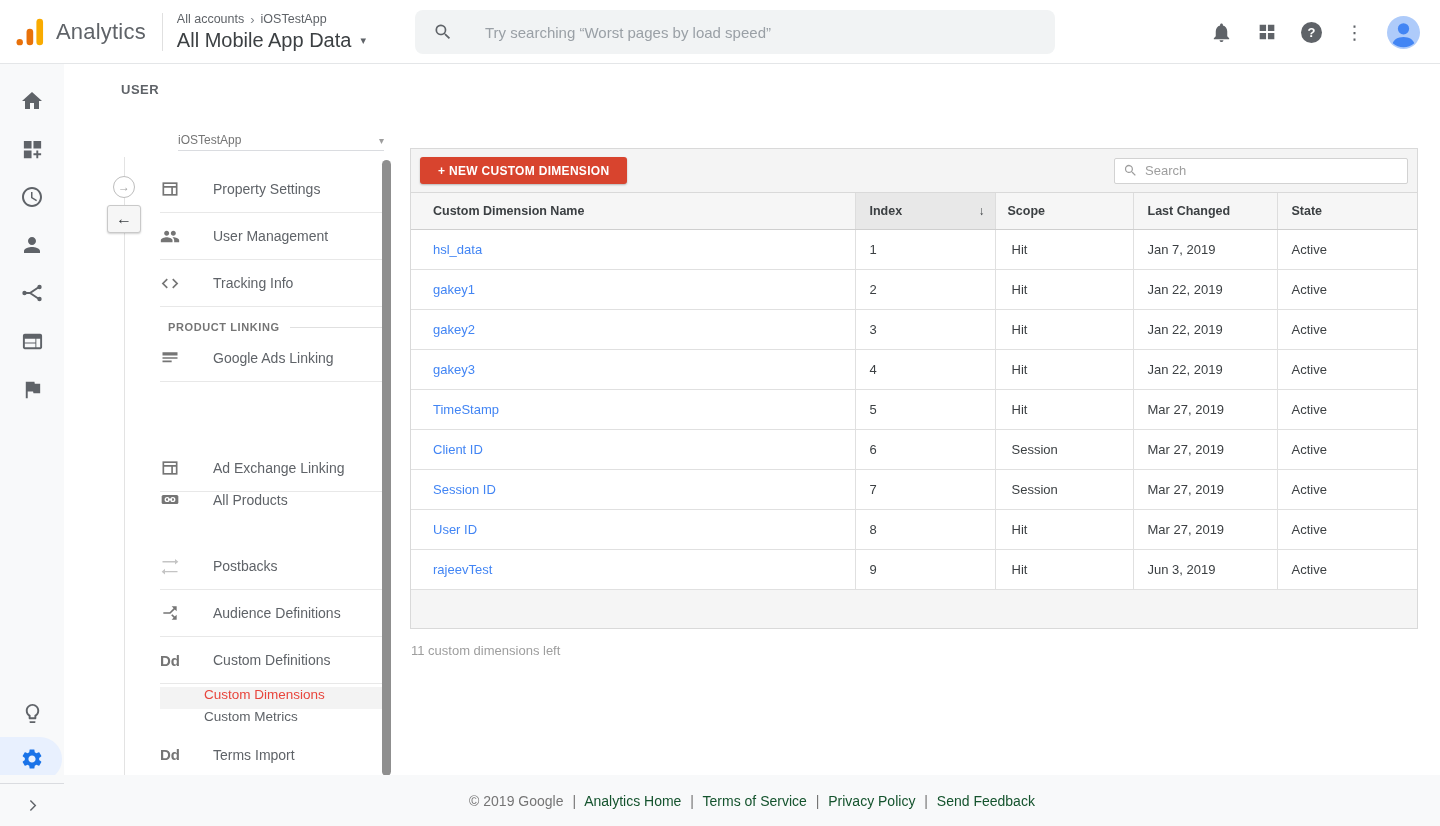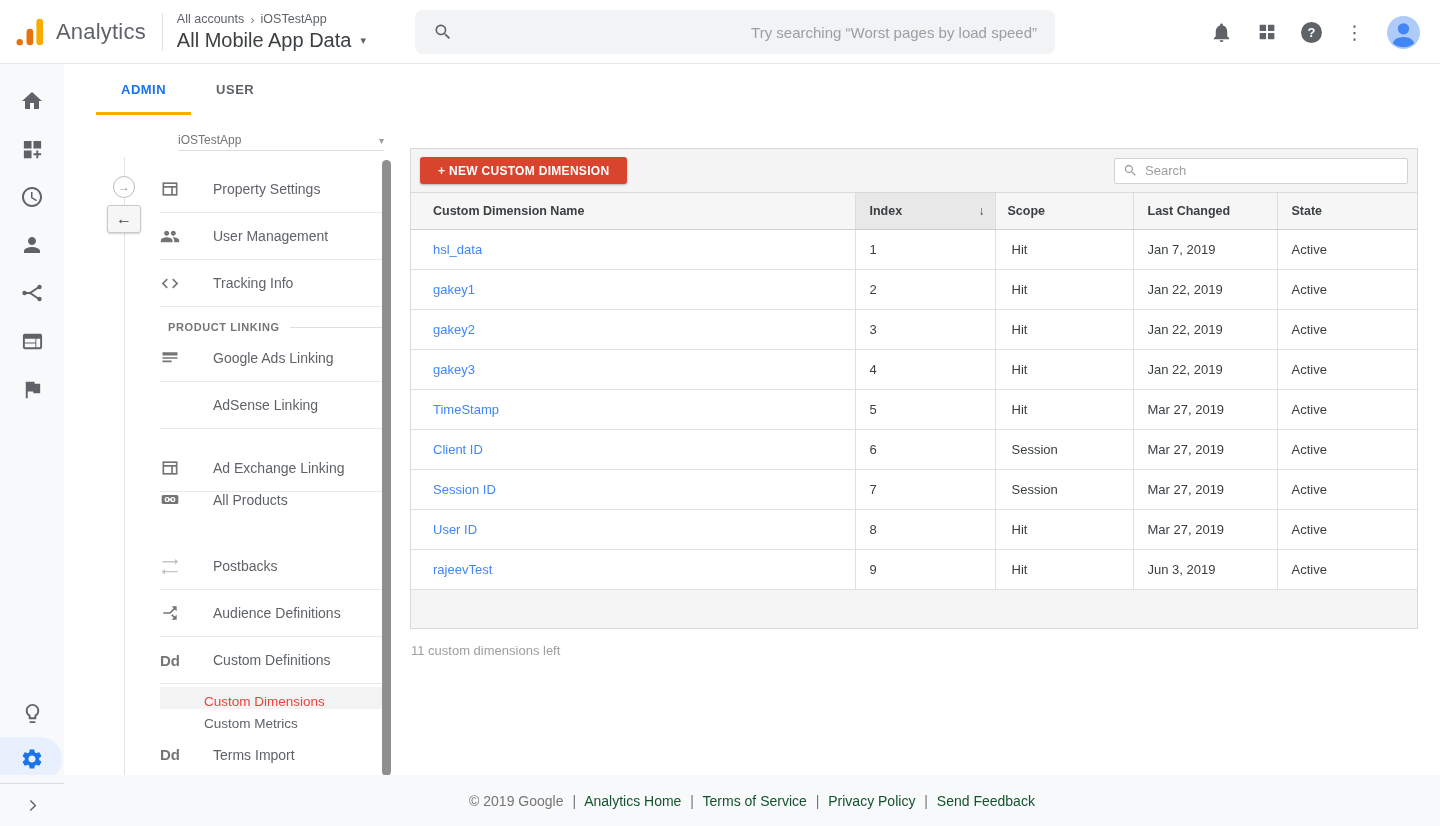--- a/index.html
+++ b/index.html
@@ -14,21 +14,21 @@
   .logo-text { font-size:22px; color:#5f6368; margin-left:10px; letter-spacing:.2px; }
   .logo-divider { width:1px; height:38px; background:#e0e0e0; margin-left:16px; }
   .account-area { margin-left:14px; }
   .breadcrumb { font-size:12.5px; color:#5f6368; display:flex; align-items:center; gap:6px; cursor:pointer; }
   .crumb-sep { font-size:13px; color:#80868b; }
   .property-title { font-size:20px; color:#3c4043; display:flex; align-items:center; gap:9px; margin-top:2px; cursor:pointer; }
   .caret-down { font-size:11px; color:#5f6368; }
   .global-search { position:absolute; left:415px; top:10px; width:640px; height:44px; background:#f1f3f4;
                    border-radius:8px; display:flex; align-items:center; padding:0 18px; }
   .global-search input { flex:1; border:none; outline:none; background:transparent; margin-left:32px;
-                         font-size:15px; color:#3c4043; font-family:inherit;text-align:right; }
+                         font-size:15px; color:#3c4043; font-family:inherit; }
   .global-search input::placeholder { color:#9aa0a6; }
   .appbar-icons { position:absolute; right:20px; top:0; height:64px; display:flex; align-items:center; gap:23px; }
   .icon-btn { color:#5f6368; cursor:pointer; display:flex; align-items:center; justify-content:center; }
   .help-circle { width:21px; height:21px; border-radius:50%; background:#5f6368; color:#fff;
                  font-size:13px; font-weight:bold; display:flex; align-items:center; justify-content:center; }
   .more-vert { font-size:19px; color:#5f6368; line-height:1; letter-spacing:0; }
   .avatar { cursor:pointer; }
 
   
   .tabbar { position:absolute; top:64px; left:0; width:1440px; height:51px; background:#fff; display:flex; padding-left:96px; z-index:5; }
@@ -59,21 +59,21 @@
               font-size:16px; font-weight:bold; display:flex; align-items:center; justify-content:center; cursor:pointer; z-index:2; }
   .m-item { position:absolute; left:96px; width:224px; height:47px; display:flex; align-items:center; gap:33px;
             font-size:14px; color:#5f6368; cursor:pointer; }
   .m-item.b { border-bottom:1px solid #e8e8e8; }
   .m-icon { width:20px; display:flex; justify-content:center; color:#757575; flex:none; }
   .m-icon.light { color:#c4c4c4; }
   .dd-glyph { font-size:15px; font-weight:bold; color:#757575; }
   .section-label { position:absolute; left:104px; top:206px; width:216px; display:flex; align-items:center; gap:10px;
                    font-size:11px; font-weight:bold; color:#757575; letter-spacing:.6px; }
   .section-label .rule { flex:1; height:1px; background:#e0e0e0; }
-  .sub-item { position:absolute; left:96px; width:224px; height:22px; display:flex; align-items:flex-end;
+  .sub-item { position:absolute; left:96px; width:224px; height:22px; display:flex; align-items:flex-start;
               padding-left:44px; font-size:13.5px; color:#5f6368; cursor:pointer; }
   .sub-item.active { color:#e8453c; background:#f3f3f3; }
   .side-scrollbar { position:absolute; left:318px; top:45px; width:9px; height:616px; background:#8f8f8f; border-radius:5px; cursor:pointer; }
 
   
   .panel { position:absolute; left:410px; top:148px; width:1008px; border:1px solid #d9d9d9; background:#fff; z-index:3; }
   .toolbar { height:44px; background:#f4f4f4; display:flex; align-items:center; justify-content:space-between;
              padding:0 9px; border-bottom:1px solid #d9d9d9; }
   .new-btn { height:27px; background:#d8442e; color:#fff; border:none; border-radius:3px; font-weight:bold;
              font-size:12px; letter-spacing:.3px; padding:0 18px; font-family:inherit; cursor:pointer;
@@ -160,23 +160,20 @@
       <svg viewBox="0 0 24 24" width="33" height="33">
           <circle cx="12" cy="12" r="12" fill="#aecbfa"></circle>
           <circle cx="12" cy="9.3" r="4.1" fill="#4285f4"></circle>
           <path d="M12 15.2c-4.2 0-7.2 2.1-7.8 4.6a12 12 0 0 0 15.6 0c-.6-2.5-3.6-4.6-7.8-4.6z" fill="#4285f4"></path>
         </svg>
     </span>
   </div>
 </header>
 
 <nav class="tabbar">
-  <div class="tab active">
-      <span>ADMIN</span>
-    </div>
   <div class="tab">
       <span>USER</span>
     </div>
 </nav>
 
 <aside class="rail">
   <div class="rail-item" style="top:13px">
     <svg viewBox="0 0 24 24" width="24" height="24" fill="currentColor">
         <path d="M10 20v-6h4v6h5v-8h3L12 3 2 12h3v8z"></path>
       </svg>
@@ -271,24 +268,20 @@
     <span class="rule"></span>
   </div>
 
   <div class="m-item b" style="top:220px">
     <span class="m-icon">
       <svg viewBox="0 0 24 24" width="20" height="20" fill="currentColor">
           <path d="M3 5h18v4H3zM3 11h18v2H3zM3 15h11v2H3z"></path>
         </svg>
     </span>
     <span>Google Ads Linking</span>
-  </div>
-  <div class="m-item b" style="top:267px">
-    <span class="m-icon"></span>
-    <span>AdSense Linking</span>
   </div>
   <div class="m-item b" style="top:330px">
     <span class="m-icon">
       <svg viewBox="0 0 24 24" width="20" height="20" fill="none" stroke="currentColor" stroke-width="2">
           <rect x="4" y="5" width="16" height="14"></rect>
           <path d="M4 9.5h16M14.5 9.5V19"></path>
         </svg>
     </span>
     <span>Ad Exchange Linking</span>
   </div>

